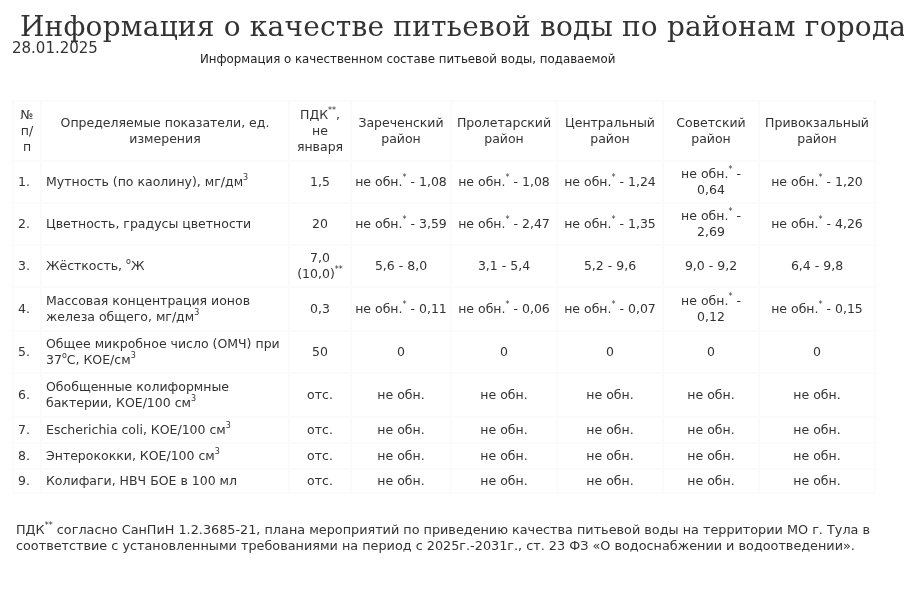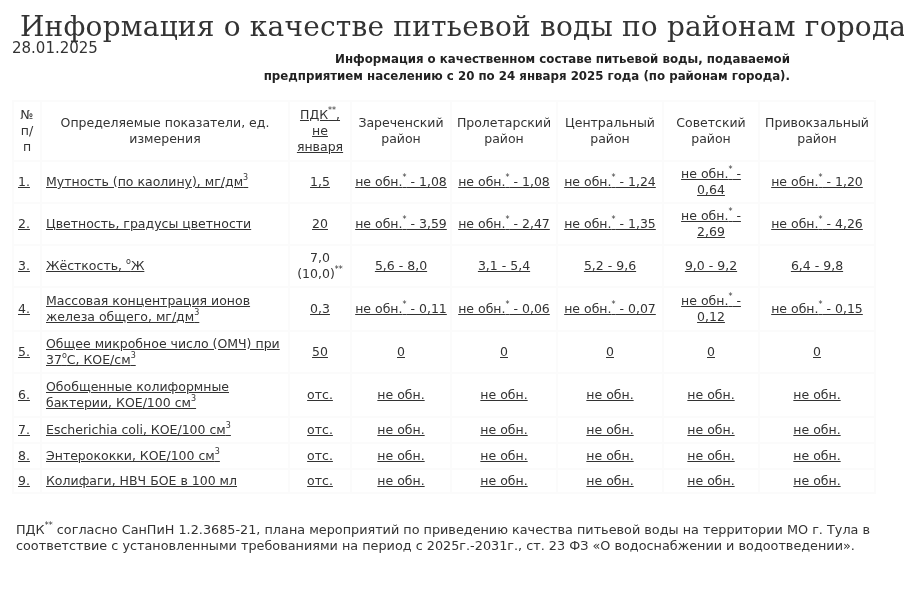--- a/index.html
+++ b/index.html
@@ -14,28 +14,28 @@
       font-family: "DejaVu Serif", "Liberation Serif", serif;
       font-size: 28px; font-weight: normal; color: #333333;
       letter-spacing: 0.2px; white-space: nowrap; margin: 8px;
     }
     .date {
       position: absolute; left: 12px; top: 39px;
       font-size: 15px; color: #333;
     }
     .subtitle {
       position: absolute; left: 200px; top: 51px; width: 590px;
-      text-align: right; font-weight: bold; font-size: 11.8px; line-height: 17px; color: #222;
+      text-align: left; font-weight: normal; font-size: 11.8px; line-height: 17px; color: #222;
     }
     .subtitle .l2 { display:block; padding-left: 0px; }
     table.data {
       position: absolute; left: 12px; top: 100px;
       border-collapse: separate; border-spacing: 2px;
       background: #fbfbfb;
-      font-size: 12.5px; color: #333; text-decoration: underline;
+      font-size: 12.5px; color: #333;
     }
     table.data td, table.data th {
       background: #ffffff; font-weight: normal;
       padding: 0 3px; text-align: center; vertical-align: middle;
       line-height: 16px;
     }
     table.data td.name { text-align: left; padding-left: 4px; }
     table.data td.num { text-align: left; padding-left: 4px; }
     sup { font-size: 8px; line-height: 0; vertical-align: 6px; }
     .footnotes {
@@ -45,21 +45,20 @@
     .footnotes p { margin: 0 0 4px 0; }
     .footnotes p.n2 { margin: 4px; }
   </style>
 </head>
 <body>
 
 <h1 class="page-title">Информация о качестве питьевой воды по районам города</h1>
 <div class="date">28.01.2025</div>
 <div class="subtitle">
   <span>Информация о качественном составе питьевой воды, подаваемой</span><br>
-  <span class="l2">предприятием населению с 20 по 24 января 2025 года (по районам города).</span>
 </div>
 
 <table class="data">
   <colgroup>
     <col style="width:26px">
       <col style="width:246px">
       <col style="width:60px">
     <col style="width:98px">
       <col style="width:100px">
       <col style="width:100px">

